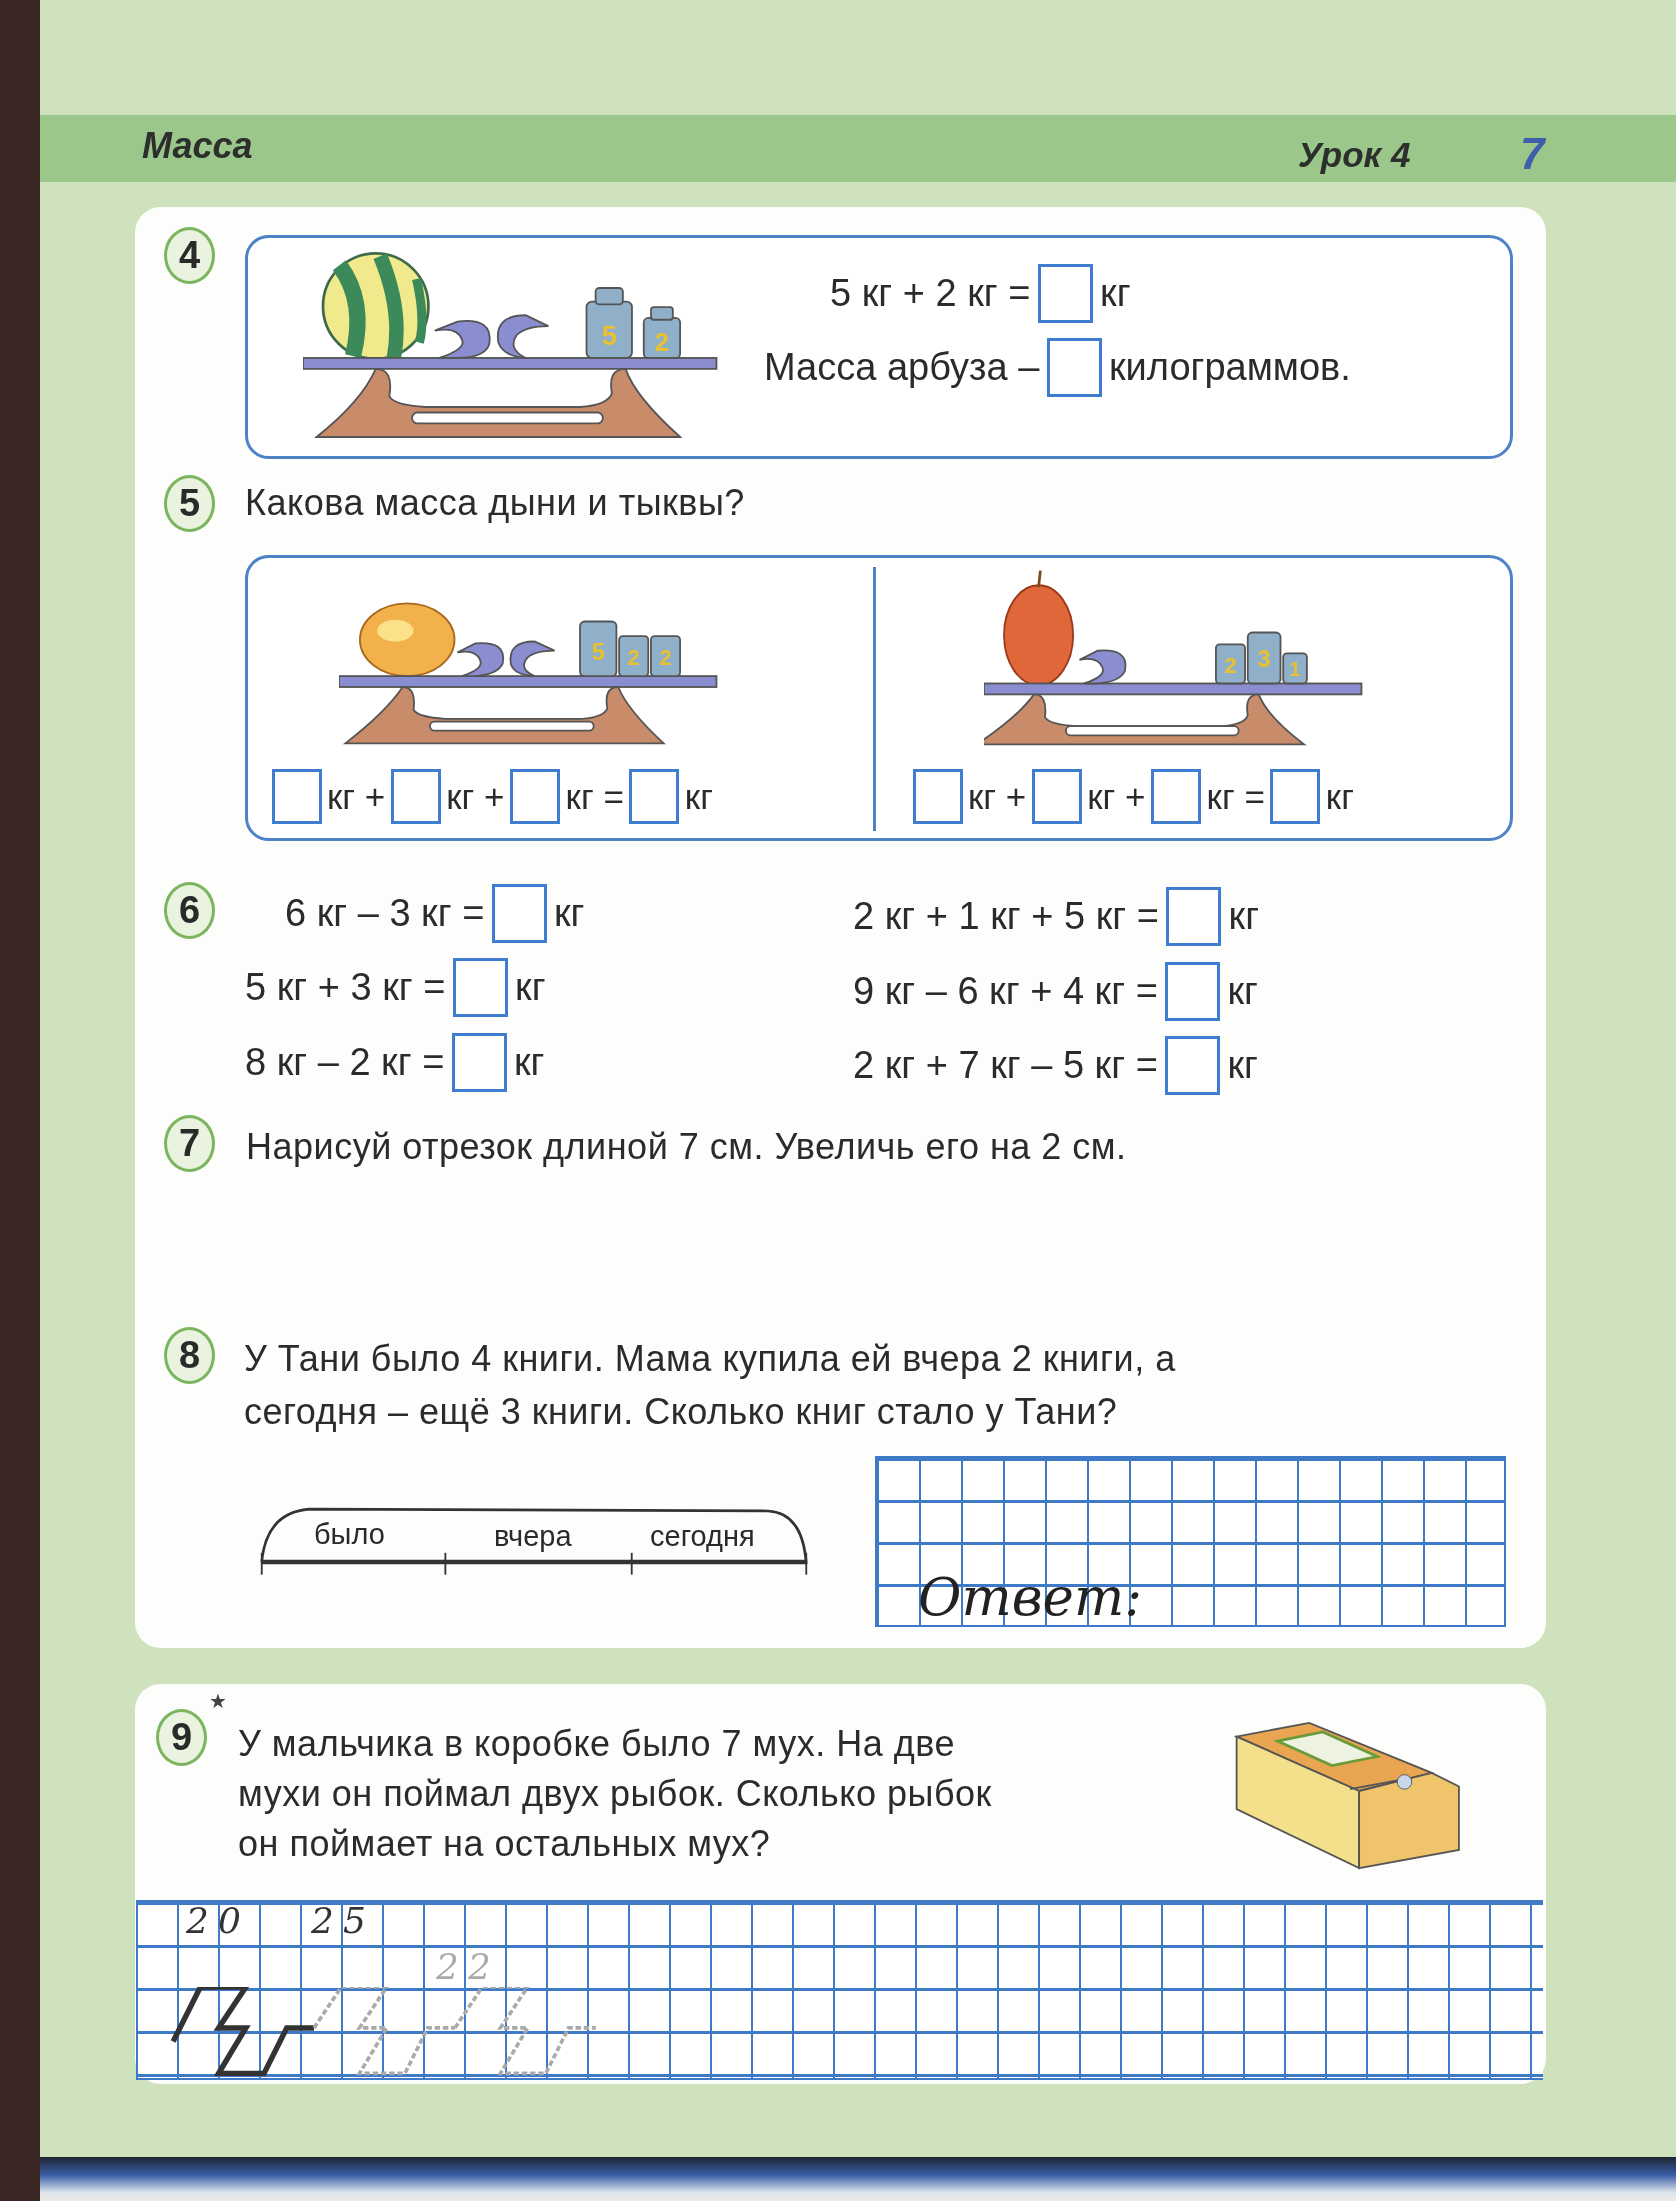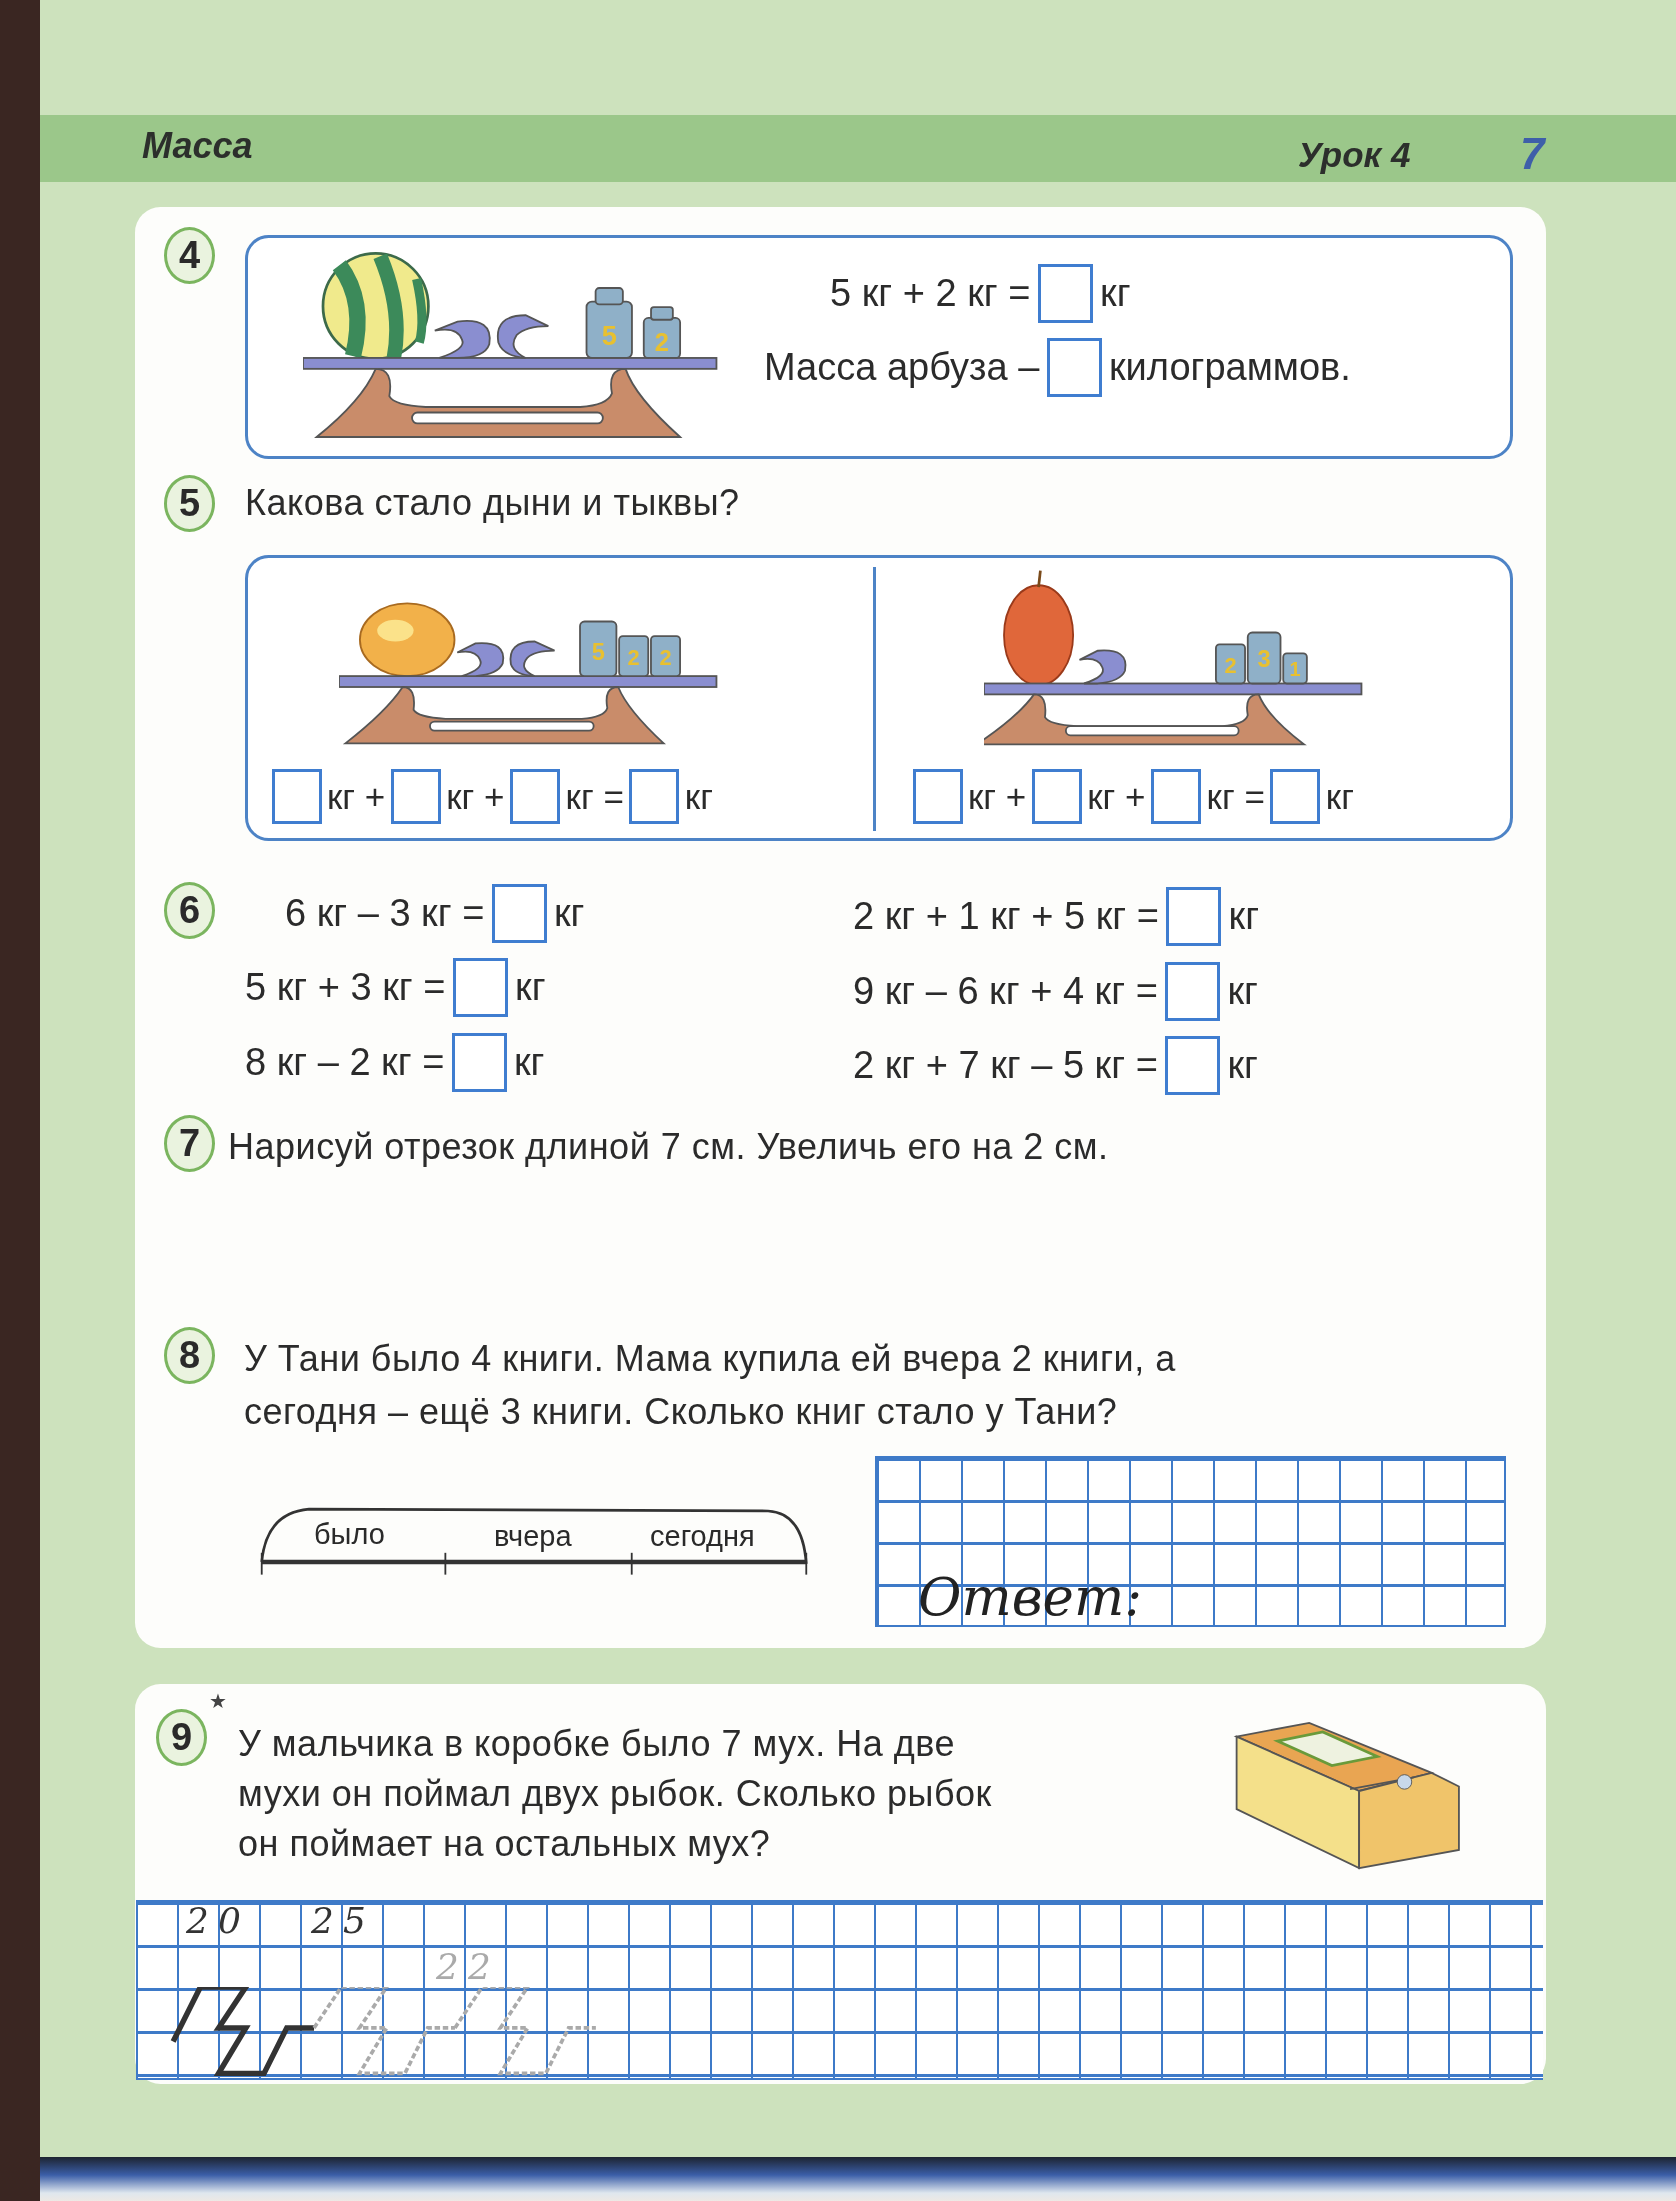--- a/index.html
+++ b/index.html
@@ -57,21 +57,21 @@
   </svg>
   <div class="eq" style="left:582px;top:25.5px;">
     <span>5 кг</span> <span>+</span> <span>2 кг</span> <span>=</span><span class="ans"></span><span>кг</span>
   </div>
   <div class="eq" style="left:516px;top:100px;">
     <span>Масса арбуза –</span><span class="ans"></span><span>килограммов.</span>
   </div>
 </div>
 
 <div class="num" style="left:164px;top:475px;">5</div>
-<div class="txt" style="left:245px;top:482px;">Какова стало дыни и тыквы?</div>
+<div class="txt" style="left:245px;top:482px;">Какова масса дыни и тыквы?</div>
 <div class="task-box" style="left:245px;top:555px;width:1262px;height:280px;">
   <div class="divider" style="left:625px;top:9px;height:264px;"></div>
 
   <svg width="382" height="164" viewBox="0 0 420 180" style="position:absolute;left:91px;top:27px;">
     <ellipse cx="75" cy="60" rx="52" ry="40" fill="#f2b14a" stroke="#a86a20" stroke-width="2"></ellipse>
     <ellipse cx="62" cy="50" rx="20" ry="12" fill="#fbe28a"></ellipse>
     <rect x="0" y="100" width="415" height="12" fill="#8a8ed0" stroke="#555" stroke-width="2"></rect>
     <path d="M135 100 q25 -8 20 -18 q-5 -12 -25 -8 l20 -10 q35 -3 30 22 q-5 12 -30 14z" fill="#8a8ed0" stroke="#555" stroke-width="2"></path>
     <path d="M215 100 q-18 -8 -8 -20 q8 -8 30 -8 l-22 -10 q-30 0 -26 25 q4 12 26 13z" fill="#8a8ed0" stroke="#555" stroke-width="2"></path>
     <rect x="265" y="40" width="40" height="60" rx="5" fill="#8fb0c8" stroke="#555" stroke-width="2"></rect>
@@ -108,21 +108,21 @@
 
 <div class="num" style="left:164px;top:882px;">6</div>
 <div class="eq" style="left:245px;top:884px;margin-left:40px;"><span>6 кг – 3 кг =</span><span class="ans"></span><span>кг</span></div>
 <div class="eq" style="left:245px;top:958px;"><span>5 кг + 3 кг =</span><span class="ans"></span><span>кг</span></div>
 <div class="eq" style="left:245px;top:1033px;"><span>8 кг – 2 кг =</span><span class="ans"></span><span>кг</span></div>
 <div class="eq" style="left:853px;top:887px;"><span>2 кг + 1 кг + 5 кг =</span><span class="ans"></span><span>кг</span></div>
 <div class="eq" style="left:853px;top:962px;"><span>9 кг – 6 кг + 4 кг =</span><span class="ans"></span><span>кг</span></div>
 <div class="eq" style="left:853px;top:1036px;"><span>2 кг + 7 кг – 5 кг =</span><span class="ans"></span><span>кг</span></div>
 
 <div class="num" style="left:164px;top:1115px;">7</div>
-<div class="txt" style="left:228px;top:1126px;">Нарисуй отрезок длиной 7 см. Увеличь его на 2 см.</div>
+<div class="txt" style="left:246px;top:1126px;">Нарисуй отрезок длиной 7 см. Увеличь его на 2 см.</div>
 
 <div class="num" style="left:164px;top:1327px;">8</div>
 <div class="txt" style="left:244px;top:1338px;">У Тани было 4 книги. Мама купила ей вчера 2 книги, а</div>
 <div class="txt" style="left:244px;top:1391px;">сегодня – ещё 3 книги. Сколько книг стало у Тани?</div>
 
 <div style="position:absolute;left:259px;top:1500px;width:550px;height:82px;">
   <svg width="550" height="82" viewBox="0 0 605 90" style="position:absolute;left:0;top:0;">
     <path d="M3 68 Q8 14 55 10 L560 12 Q598 14 602 70" stroke="#333" stroke-width="3" fill="none"></path>
     <line x1="3" y1="68" x2="602" y2="68" stroke="#333" stroke-width="5"></line>
     <line x1="3" y1="58" x2="3" y2="82" stroke="#333" stroke-width="2"></line>

